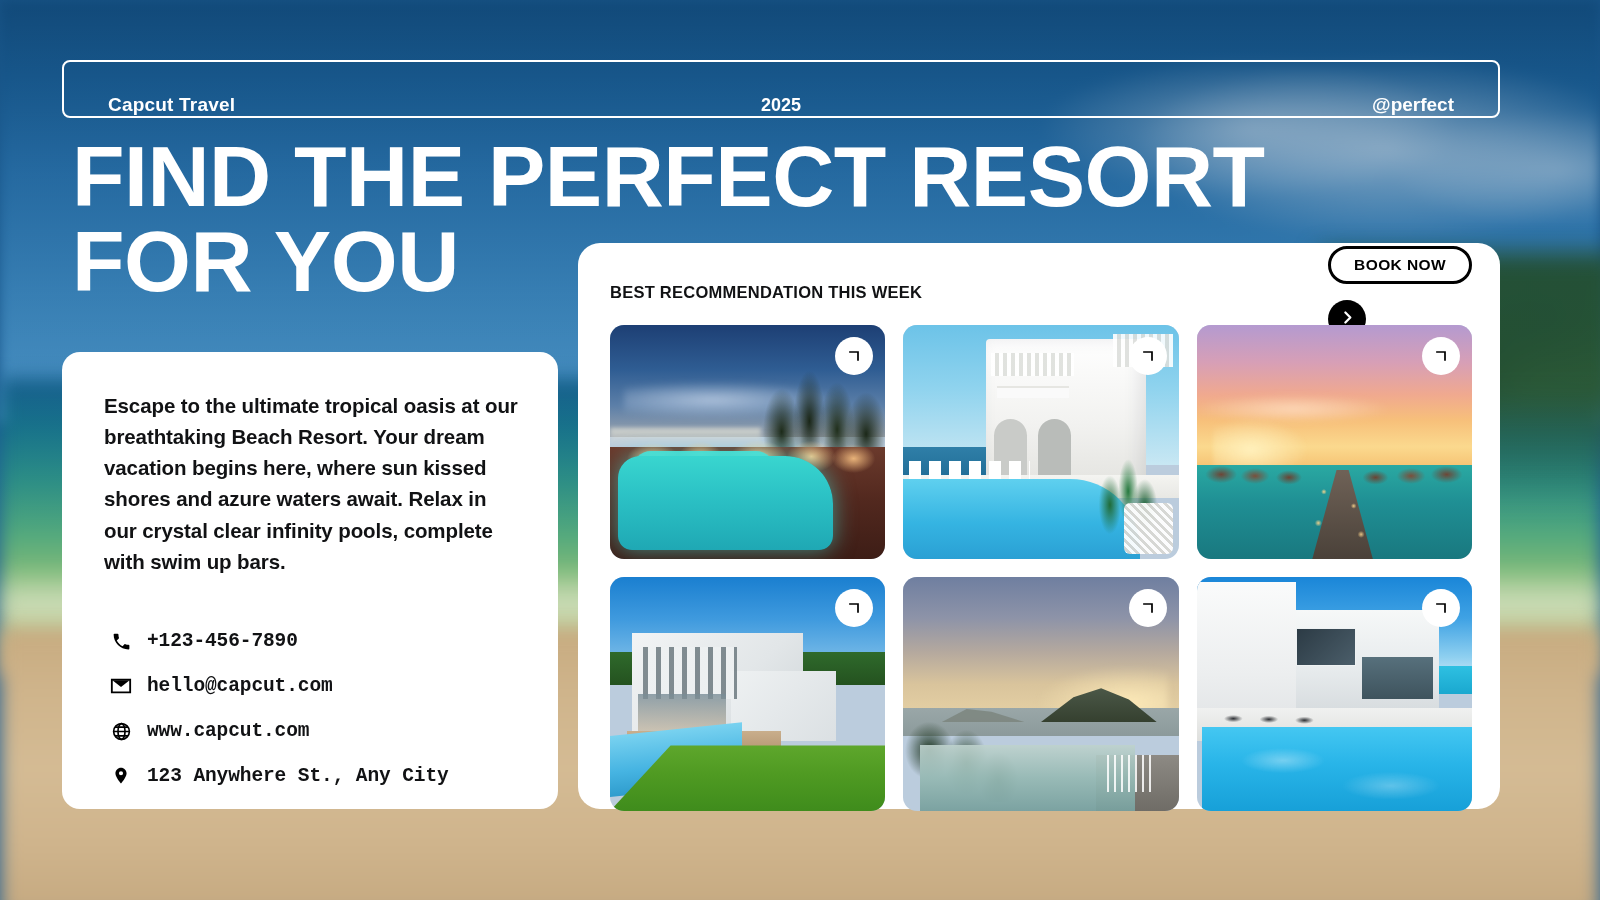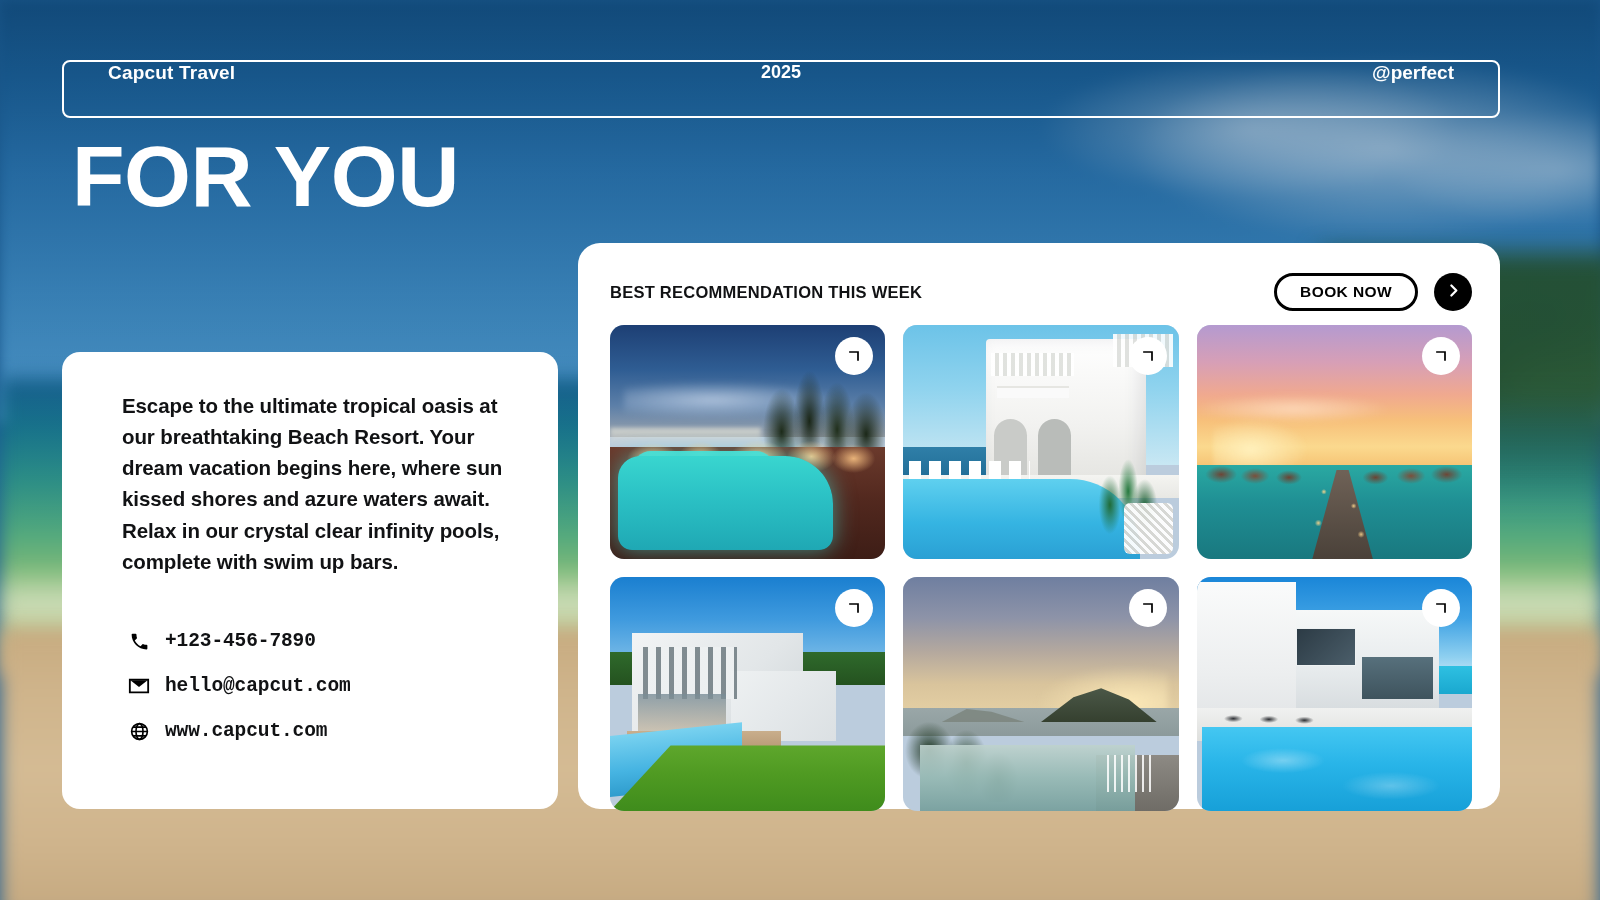--- a/index.html
+++ b/index.html
@@ -54,21 +54,21 @@
     background: linear-gradient(180deg, rgba(14,62,104,.30) 0%, rgba(18,72,117,.10) 38%, rgba(20,70,110,0) 60%);
   }
 
   
   .stage { position: absolute; inset: 0; }
 
   
   .topbar {
     position: absolute; left: 62px; top: 60px; width: 1438px; height: 58px;
     border: 2px solid #ffffff; border-radius: 8px;
-    display: flex; align-items: flex-start;
+    display: flex; align-items: flex-end;
     padding: 0 44px;
     color: #ffffff;
   }
   .topbar .brand { font-size: 19px; font-weight: 700; letter-spacing: .2px; }
   .topbar .year  { font-size: 18px; font-weight: 700; position: absolute; left: 50%; transform: translateX(-50%); }
   .topbar .handle{ font-size: 19px; font-weight: 700; margin-left: auto; }
 
   
   .headline {
     position: absolute; left: 72px; top: 134px; width: 1420px;
@@ -78,21 +78,21 @@
     letter-spacing: -0.5px;
     text-transform: uppercase;
     font-stretch: condensed;
   }
   .headline .l2 { display: block; }
 
   
   .info-card {
     position: absolute; left: 62px; top: 352px; width: 496px; height: 457px;
     background: #ffffff; border-radius: 18px;
-    padding: 38px 40px 0 60px;
+    padding: 38px 40px 0 42px;
   }
   .info-card p.blurb {
     font-size: 20.5px; line-height: 1.52; font-weight: 700; color: #111214;
     letter-spacing: -0.1px;
   }
   .contacts { margin-top: 42px; font-family: Liberation Mono, monospace; }
   .contact-row { display: flex; align-items: center; height: 45px; }
   .contact-row .ico {
     width: 34px; flex: 0 0 34px; display: flex; align-items: center; justify-content: center;
     color: #000; 
@@ -104,21 +104,21 @@
   .gallery {
     position: absolute; left: 578px; top: 243px; width: 922px; height: 566px;
     background: #ffffff; border-radius: 22px;
     padding: 28px 28px 26px 32px;
   }
   .gallery-head { display: flex; align-items: center; height: 42px; }
   .gallery-title {
     font-size: 16.5px; font-weight: 700; letter-spacing: .25px; color: #111214;
     text-transform: uppercase;
   }
-  .head-actions { margin-left: auto; display: flex; align-items: flex-end; gap: 16px; }
+  .head-actions { margin-left: auto; display: flex; align-items: flex-start; gap: 16px; flex-direction: column; }
   .book-now {
     border: 3px solid #000; border-radius: 999px;
     height: 38px; padding: 0 23px;
     display: flex; align-items: center; justify-content: center;
     font-size: 15.5px; font-weight: 700; letter-spacing: .4px; color: #000;
     background: #fff; cursor: pointer; text-transform: uppercase;
   }
   .arrow-btn {
     width: 38px; height: 38px; border-radius: 50%; background: #000;
     display: flex; align-items: center; justify-content: center; cursor: pointer;
@@ -328,20 +328,21 @@
 
 <div class="stage">
 
   <div class="topbar">
     <span class="brand">Capcut Travel</span>
     <span class="year">2025</span>
     <span class="handle">@perfect</span>
   </div>
 
   <h1 class="headline">
+    <span class="l1">Find the perfect resort</span>
     <span class="l2">for you</span>
   </h1>
 
   <div class="info-card">
     <p class="blurb">Escape to the ultimate tropical oasis at our breathtaking Beach Resort. Your dream vacation begins here, where sun kissed shores and azure waters await. Relax in our crystal clear infinity pools, complete with swim up bars.</p>
 
     <div class="contacts">
 
       <div class="contact-row">
         <span class="ico">
@@ -366,20 +367,28 @@
         <span class="ico">
           <svg width="21" height="21" viewBox="0 0 24 24" fill="none" stroke="#000" stroke-width="1.9">
             <circle cx="12" cy="12" r="9"></circle>
             <ellipse cx="12" cy="12" rx="4" ry="9"></ellipse>
             <path d="M3 12h18M4.6 7h14.8M4.6 17h14.8"></path>
           </svg>
         </span>
         <span class="txt">www.capcut.com</span>
       </div>
 
+      <div class="contact-row">
+        <span class="ico">
+          <svg width="20" height="20" viewBox="0 0 24 24" fill="#000">
+            <path d="M12 2C8.3 2 5.3 5 5.3 8.7c0 5 6.7 12.3 6.7 12.3s6.7-7.3 6.7-12.3C18.7 5 15.7 2 12 2zm0 9.2a2.5 2.5 0 1 1 0-5 2.5 2.5 0 0 1 0 5z"></path>
+          </svg>
+        </span>
+        <span class="txt">123 Anywhere St., Any City</span>
+      </div>
 
     </div>
   </div>
 
   <div class="gallery">
 
     <div class="gallery-head">
       <span class="gallery-title">Best Recommendation This Week</span>
       <div class="head-actions">
         <div class="book-now">Book Now</div>

